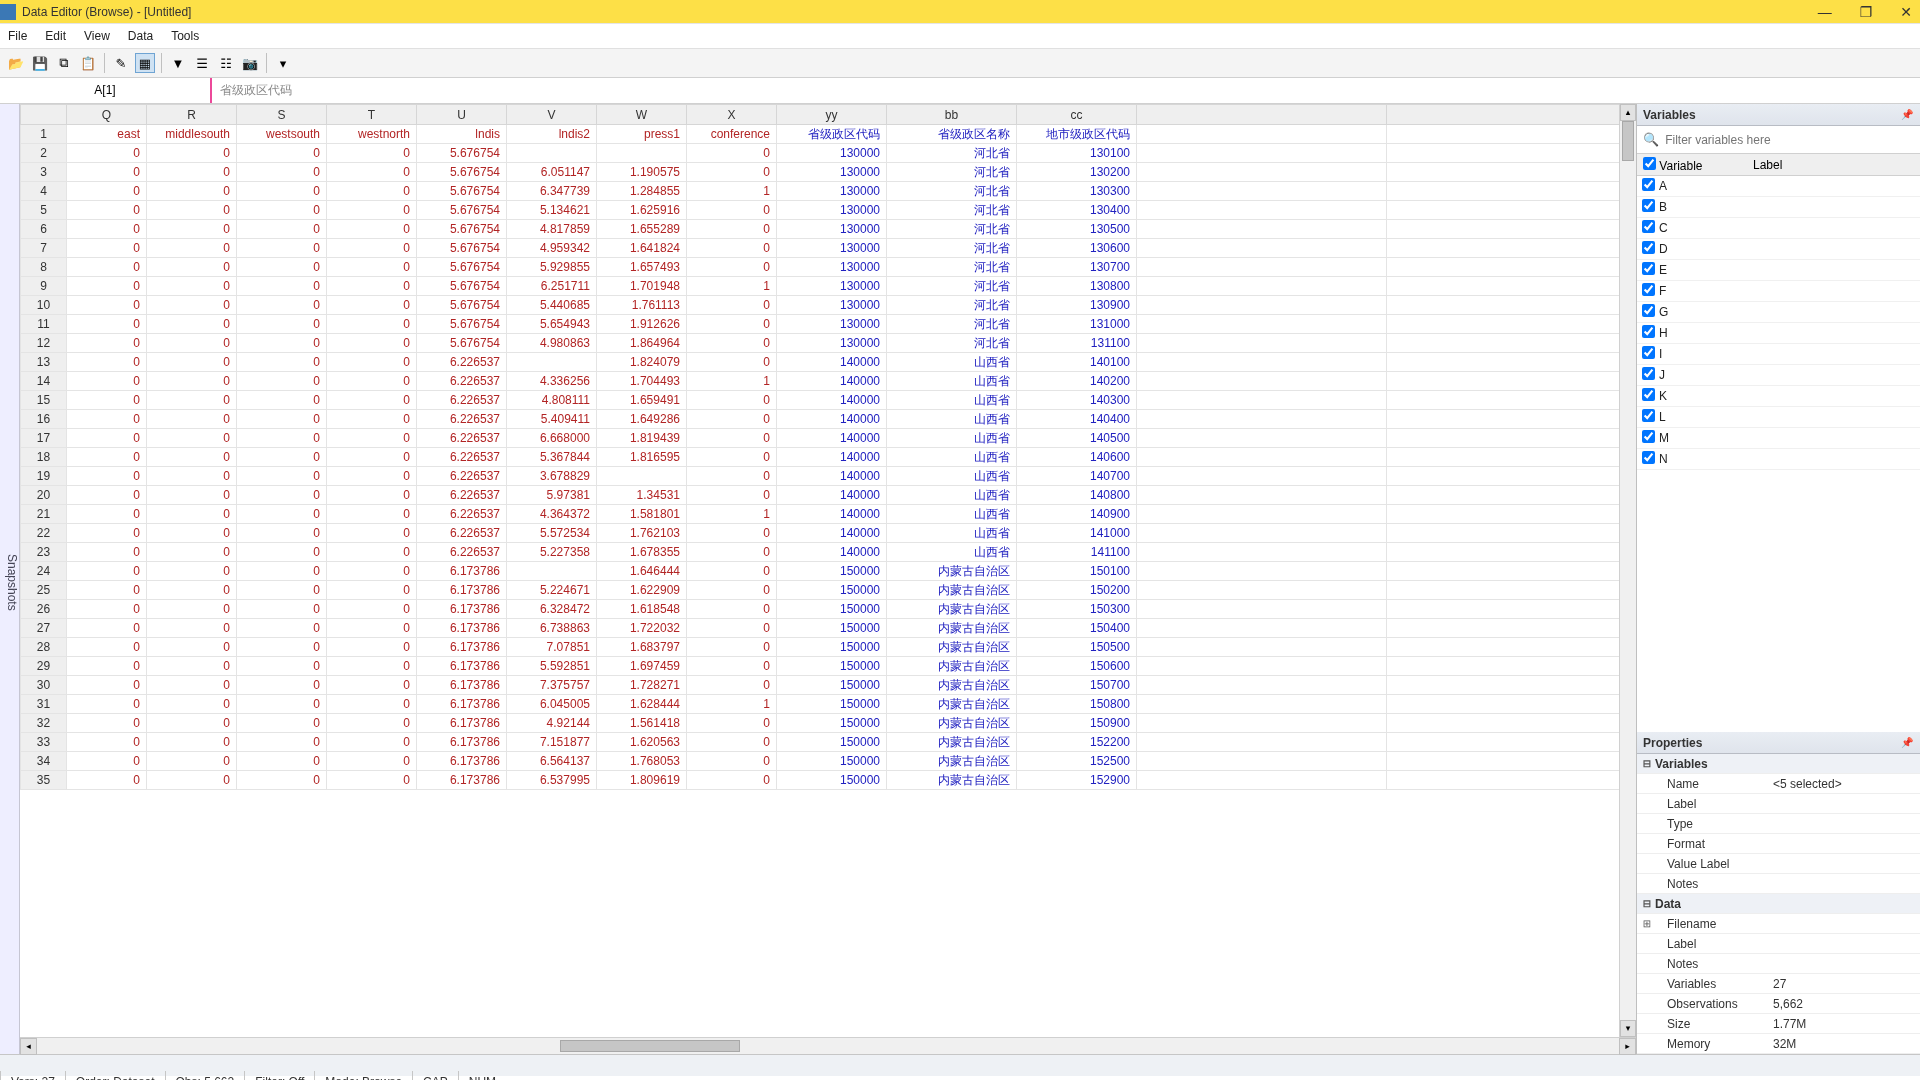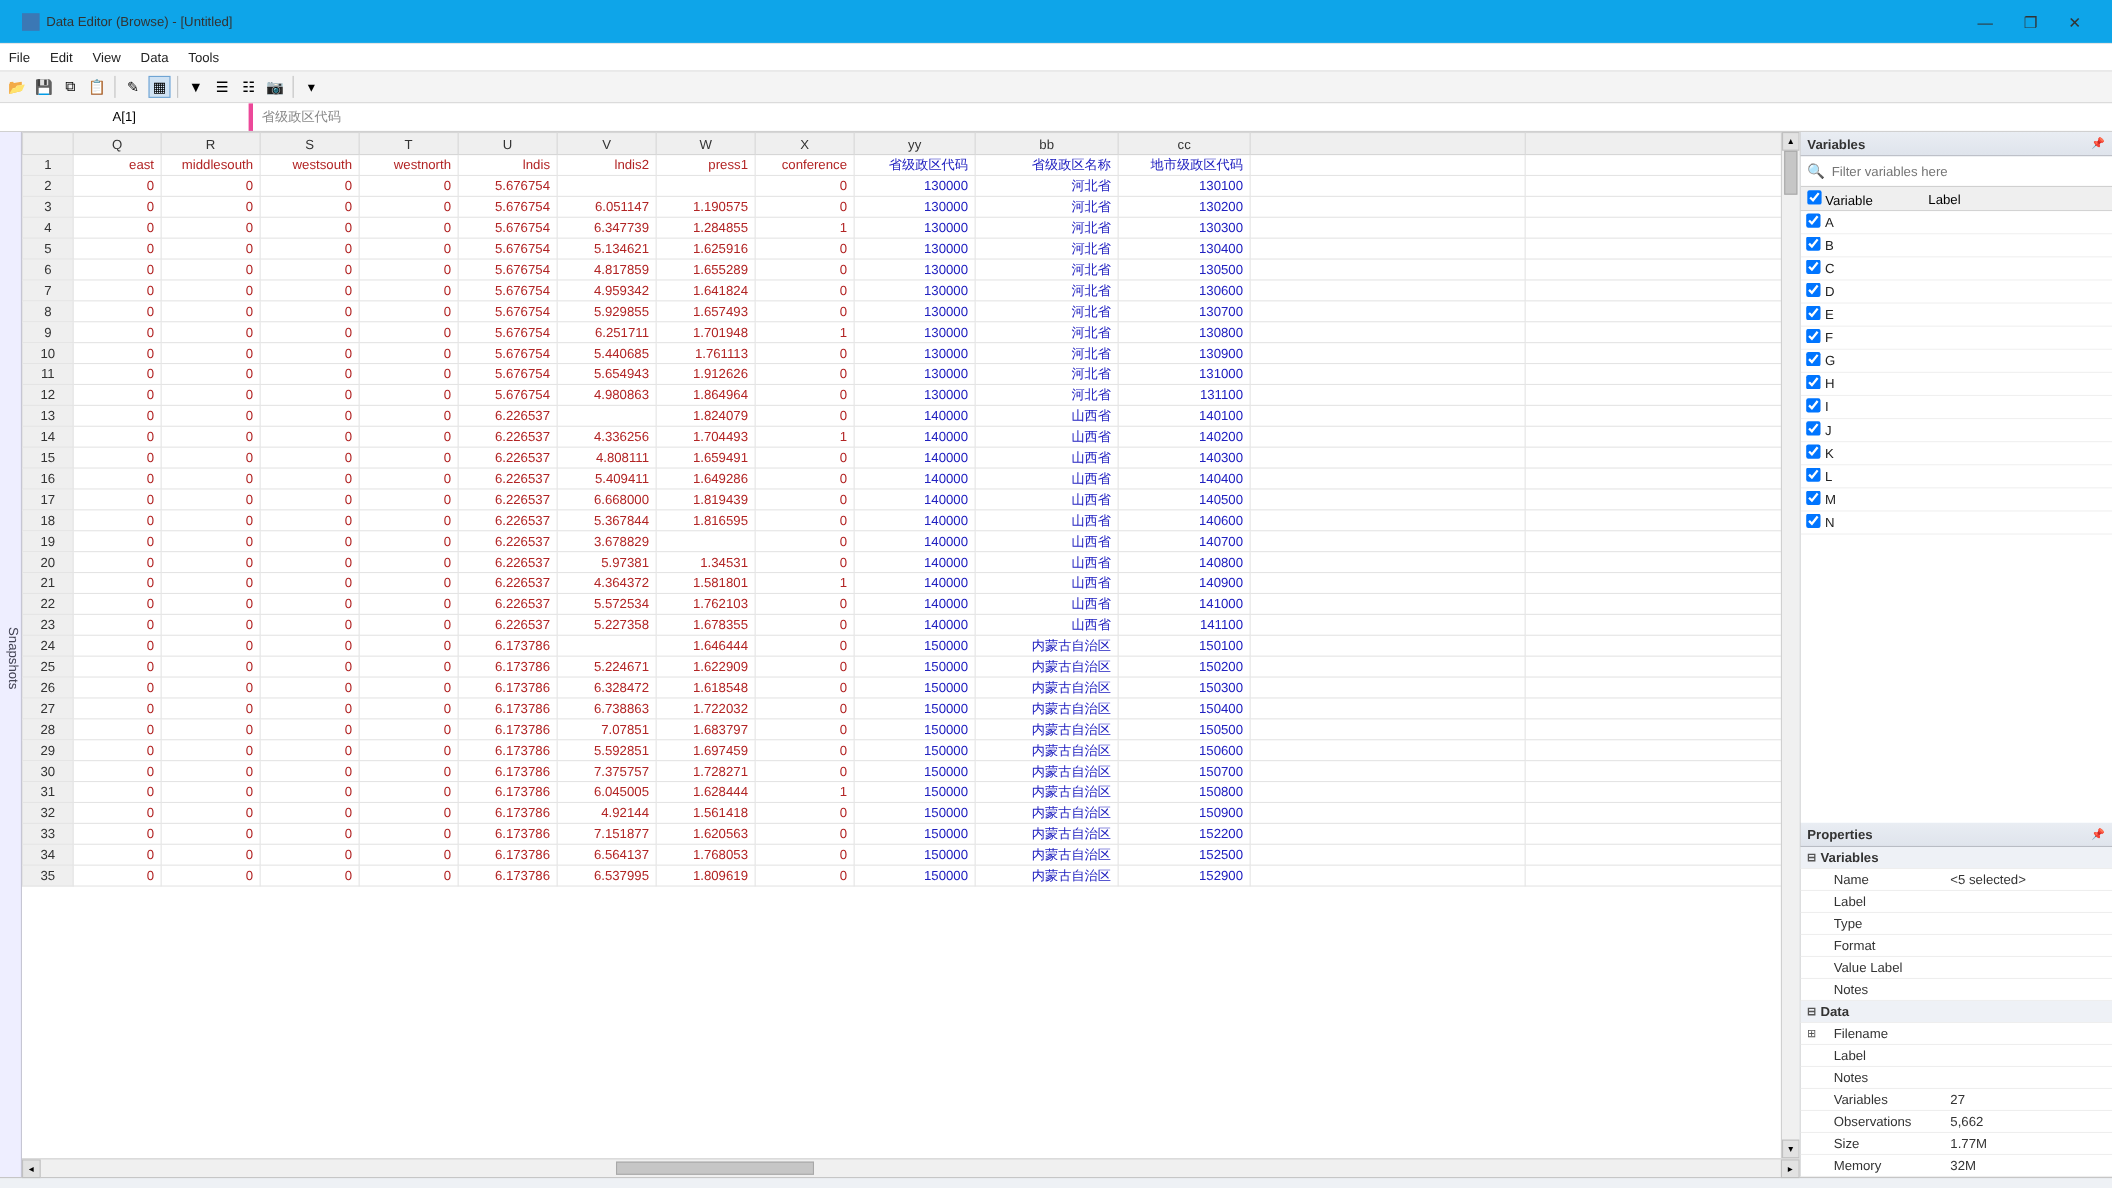--- a/index.html
+++ b/index.html
@@ -1,29 +1,29 @@
 <!DOCTYPE html>
 <html><head>
 <meta charset="utf-8">
 <style>
 * { box-sizing: border-box; margin: 0; padding: 0; font-family: "Segoe UI", Tahoma, sans-serif; font-size: 12px; }
 html, body { width: 1920px; height: 1080px; overflow: hidden; background: #fff; }
-.titlebar { height: 40px; background: #0ea5e9; display: flex; align-items: center; padding: 0 20px; border-bottom: 1px solid #e5e5e5; }
+.titlebar { height: 24px; background: #fde047; display: flex; align-items: center; padding: 0 0; border-bottom: 1px solid #e5e5e5; }
 .titlebar .appicon { width: 16px; height: 16px; margin-right: 6px; background: #3b78b5; display: inline-block; }
 .titlebar .t { color: #333; }
 .titlebar .wc { margin-left: auto; display: flex; gap: 28px; padding-right: 8px; }
 .titlebar .wc span { font-size: 14px; color: #333; }
 .menubar { height: 24px; display: flex; align-items: center; padding: 0 8px; gap: 18px; background: #fff; }
 .menubar span { color: #222; text-align: right; }
 .toolbar { height: 30px; display: flex; align-items: center; gap: 4px; padding: 0 6px; background: #f4f4f4; border-top: 1px solid #e0e0e0; border-bottom: 1px solid #d0d0d0; }
 .tbtn { width: 20px; height: 20px; display:inline-flex; align-items:center; justify-content:center; font-size:13px; }
 .tbtn.active { background:#cfe2f3; border:1px solid #6fa4d3; }
 .sep { width:1px; height:20px; background:#c0c0c0; margin:0 2px; }
 .addrbar { height: 26px; display:flex; align-items:stretch; background:#fff; border-bottom:1px solid #d0d0d0; }
-.cellname { width:230px; text-align:center; line-height:25px; border-right:4px solid #ec4899; background:#fff;}
+.cellname { width:212px; text-align:center; line-height:25px; border-right:2px solid #ec4899; background:#fff;}
 .cellval { flex:1; line-height:25px; padding:0 8px; color:#888; }
 .body { display:flex; height: calc(1080px - 28px - 24px - 30px - 26px - 22px); }
 .snapbar { width:20px; background:#eef; border-right:1px solid #c6c6d3; writing-mode:vertical-rl; text-align:center; padding-top:6px; font-size:11px; color:#445; }
 .gridwrap { flex:1; display:flex; flex-direction:column; position:relative; }
 .grid { flex:1; overflow:hidden; position:relative; }
 table { border-collapse:collapse; width:100%; table-layout:fixed; }
 th { background:#efefef; border:1px solid #d6d6d6; height:20px; font-weight:normal; color:#333; text-align:center; }
 td { border:1px solid #e4e4e4; height:19px; text-align:right; padding-right:6px; }
 td.rh { background:#efefef; text-align:center; color:#333; width:46px; padding:0;}
 .red { color:#b22424; }

